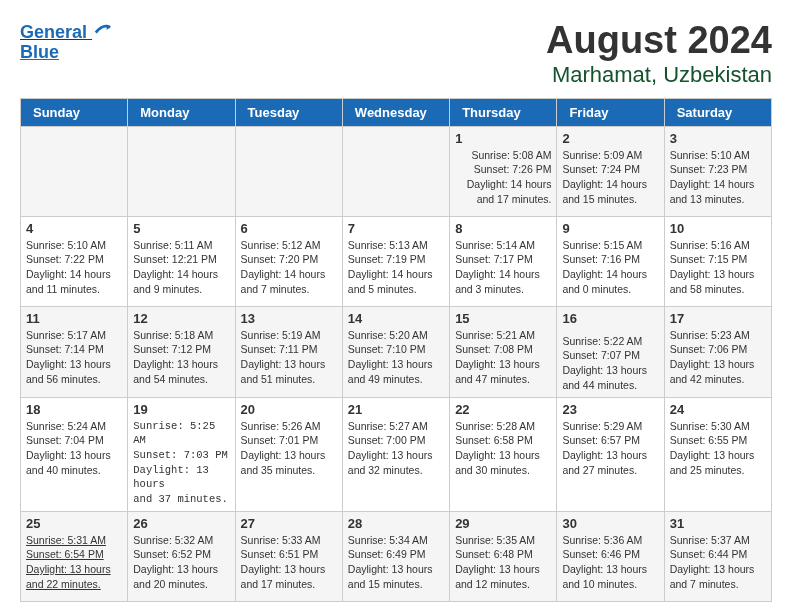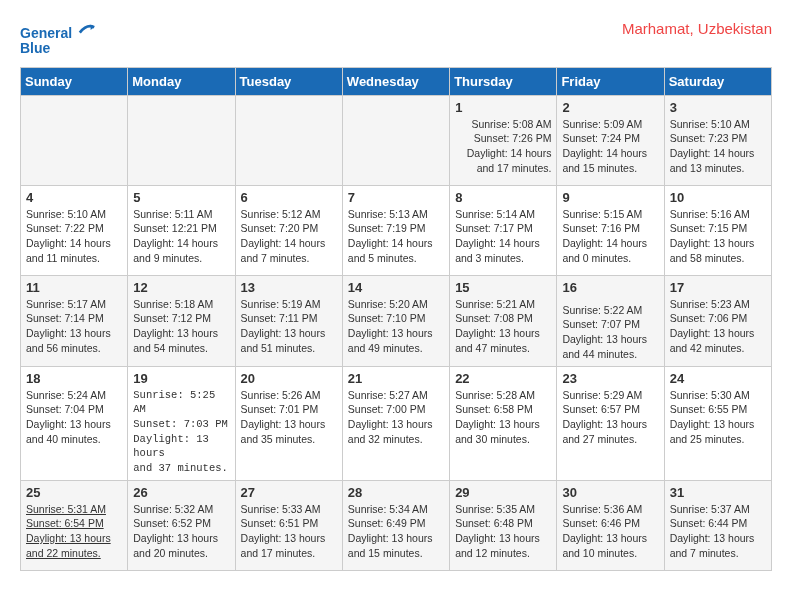--- a/index.html
+++ b/index.html
@@ -14,55 +14,56 @@
       display: flex;
       justify-content: space-between;
       align-items: flex-start;
       margin-bottom: 10px;
     }
     .logo {
       display: flex;
       align-items: center;
     }
     .logo-text {
-      font-size: 14px;
+      font-size: 18px;
       font-weight: bold;
       color: #333;
       line-height: 1.1;
+      text-decoration: underline;
     }
     .logo-text span {
       color: #1a6ab5;
     }
     .logo-icon {
       width: 18px;
       height: 18px;
       margin-left: 2px;
     }
     .title-block {
       text-align: right;
     }
     .month-title {
       font-size: 38px;
       font-weight: bold;
       color: #333;
       line-height: 1.1;
     }
     .location-title {
-      font-size: 15px;
-      color: #ef4444;
+      font-size: 22px;
+      color: #14532d;
     }
     table {
       width: 100%;
       border-collapse: collapse;
       font-size: 11px;
     }
     thead tr th {
       background-color: #1a6ab5;
       color: #fff;
-      padding: 6px 4px;
+      padding: 6px 12px;
       text-align: left;
       font-size: 13px;
       font-weight: bold;
       border: 1px solid #ccc;
     }
     tbody tr td {
       border: 1px solid #ccc;
       vertical-align: top;
       padding: 4px 5px;
       width: 107px;
@@ -101,20 +102,21 @@
         <span>General</span>
         <svg class="logo-icon" viewBox="0 0 20 20">
           <path d="M2 14 Q10 4 18 8" stroke="#1a6ab5" stroke-width="3" fill="none"></path>
           <path d="M14 5 L18 8 L14 11" fill="#1a6ab5"></path>
         </svg>
       </div>
       <div class="logo-text" style="color:#1a6ab5;">Blue</div>
     </div>
   </div>
   <div class="title-block">
+    <div class="month-title">August 2024</div>
     <div class="location-title">Marhamat, Uzbekistan</div>
   </div>
 </div>
 
 <table>
   <thead>
     <tr>
     <th>Sunday</th>
         <th>Monday</th>
         <th>Tuesday</th>

